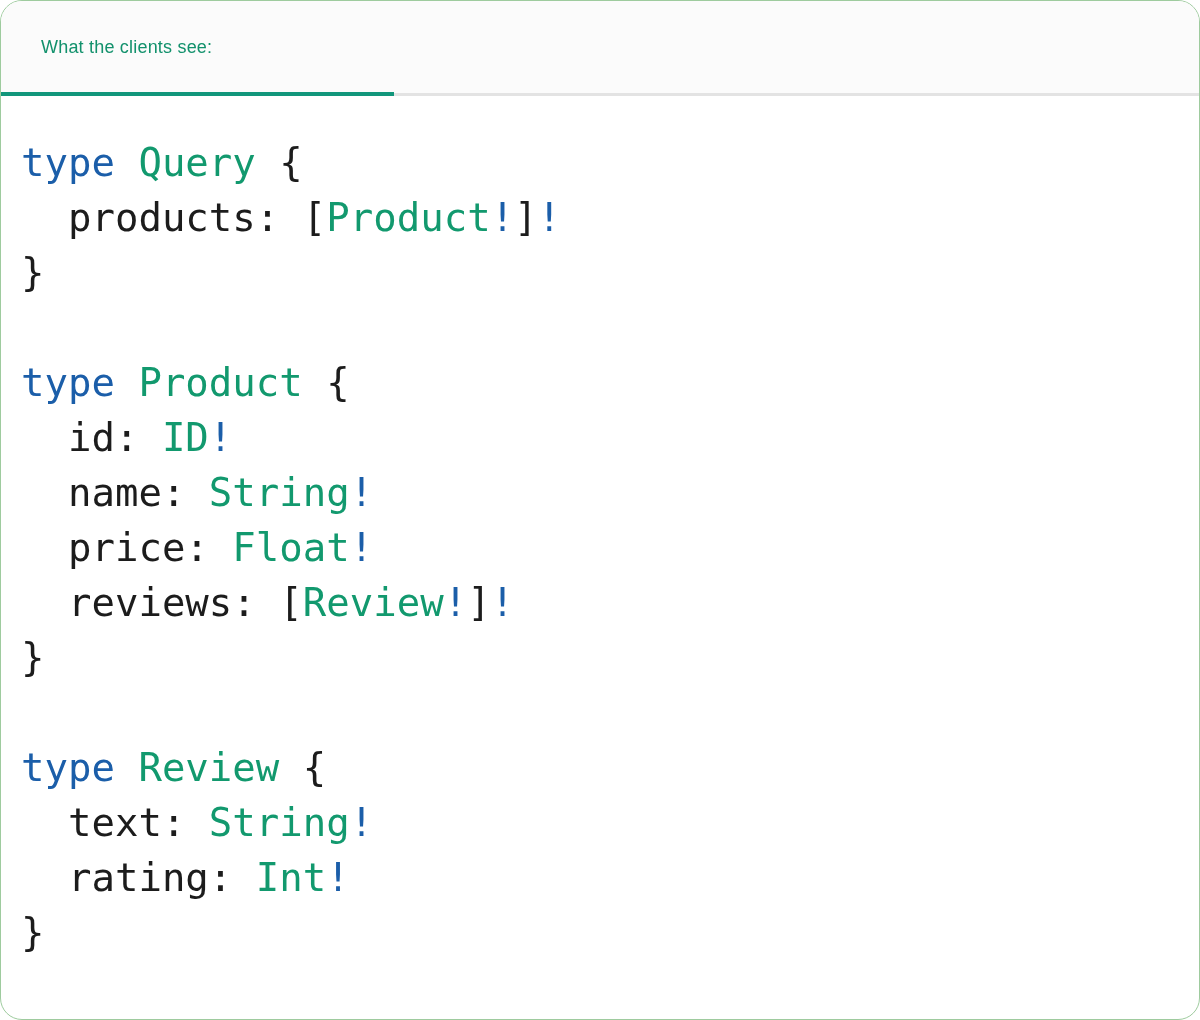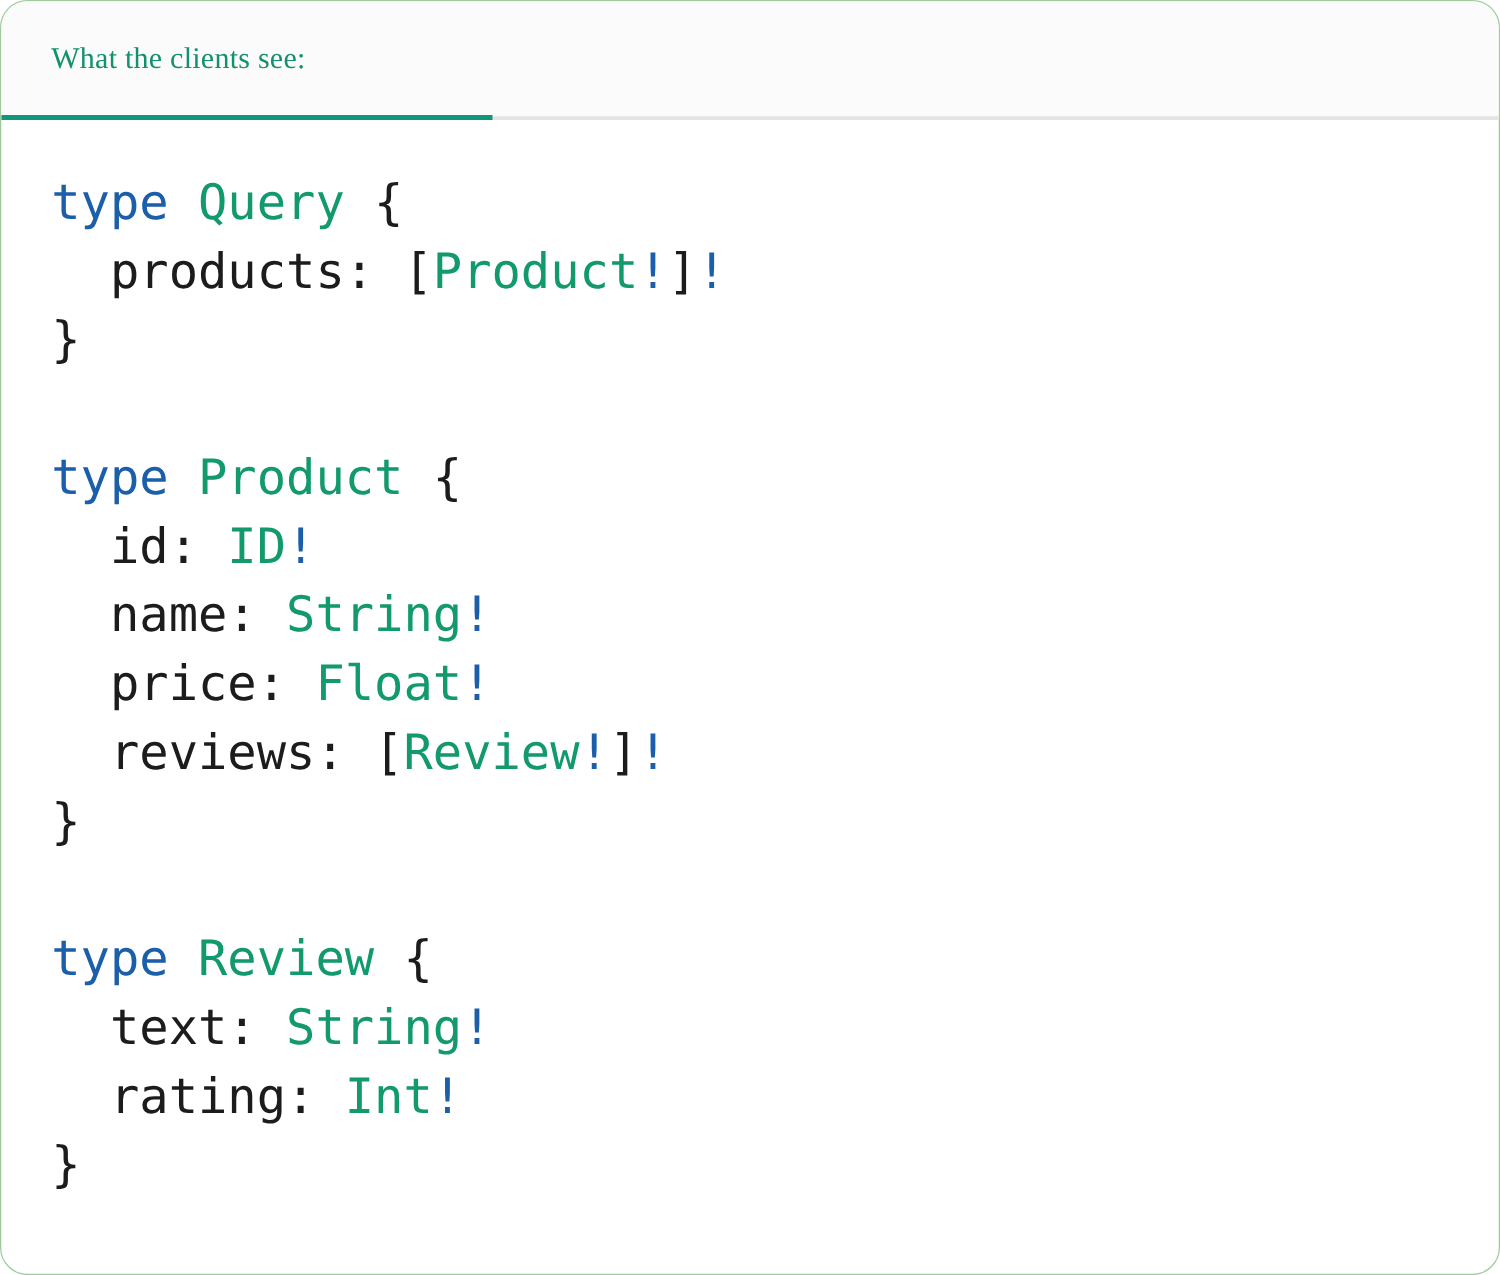--- a/index.html
+++ b/index.html
@@ -32,36 +32,35 @@
   .tabbar {
     position: relative;
     height: 95px;
     background: var(--tabbar-bg);
     border-bottom: 3px solid var(--gray-line);
     display: flex;
     align-items: center;
     padding: 0 40px;
   }
   .tab-label {
-    font-size: 24px;
+    font-size: 18px;
     font-weight: 500;
     letter-spacing: 0.2px;
     color: var(--teal);
-    font-family: Liberation Serif, serif;
   }
   .tab-indicator {
     position: absolute;
     left: 0;
     bottom: -3px;
     height: 4px;
     width: 393px;
     background: var(--teal-line);
   }
   .code {
-    padding: 39px 40px 0 40px;
+    padding: 39px 40px 0 20px;
     font-family: "DejaVu Sans Mono", monospace;
     font-size: 39px;
     line-height: 55px;
     white-space: pre;
     color: var(--code-dark);
   }
   .tok-kw { color: var(--keyword-blue); }
   .tok-ty { color: var(--type-green); }
   .tok-bg { color: var(--keyword-blue); }
   .tok-pl { color: var(--code-dark); }

